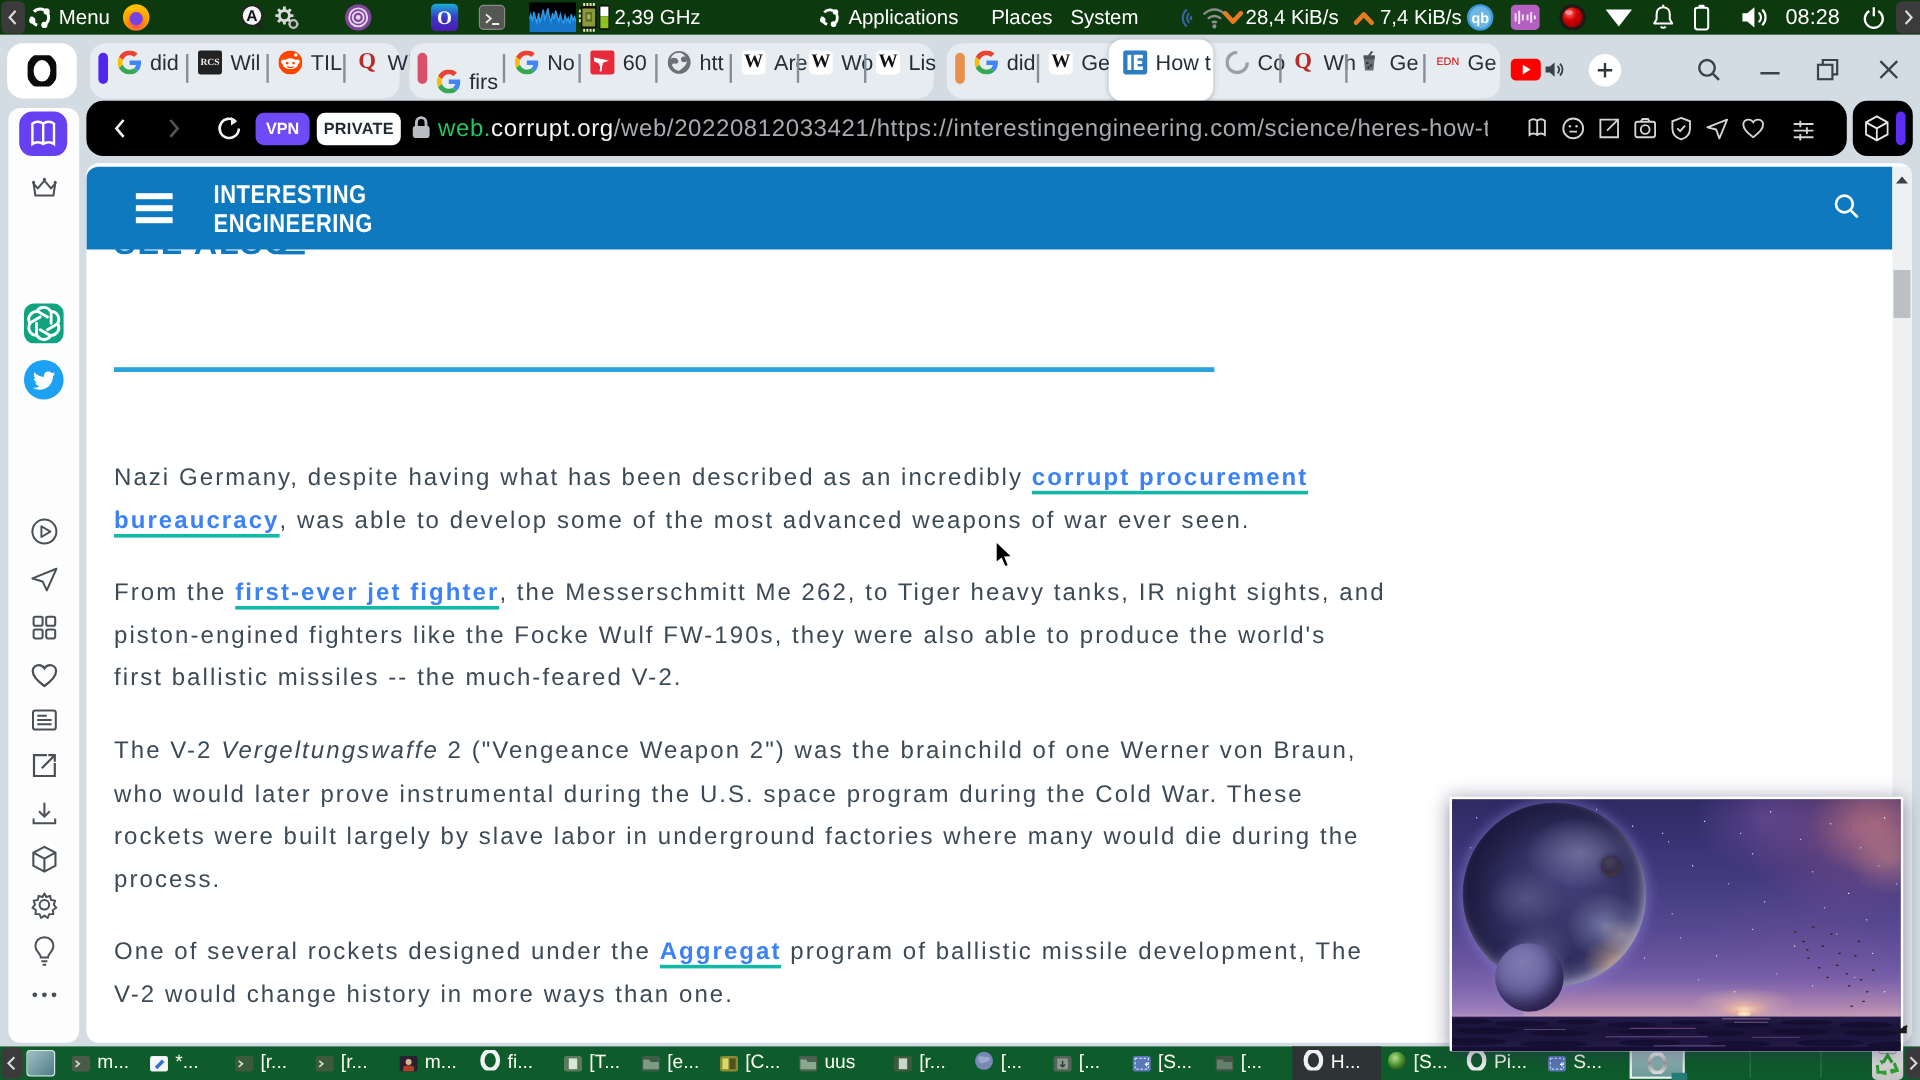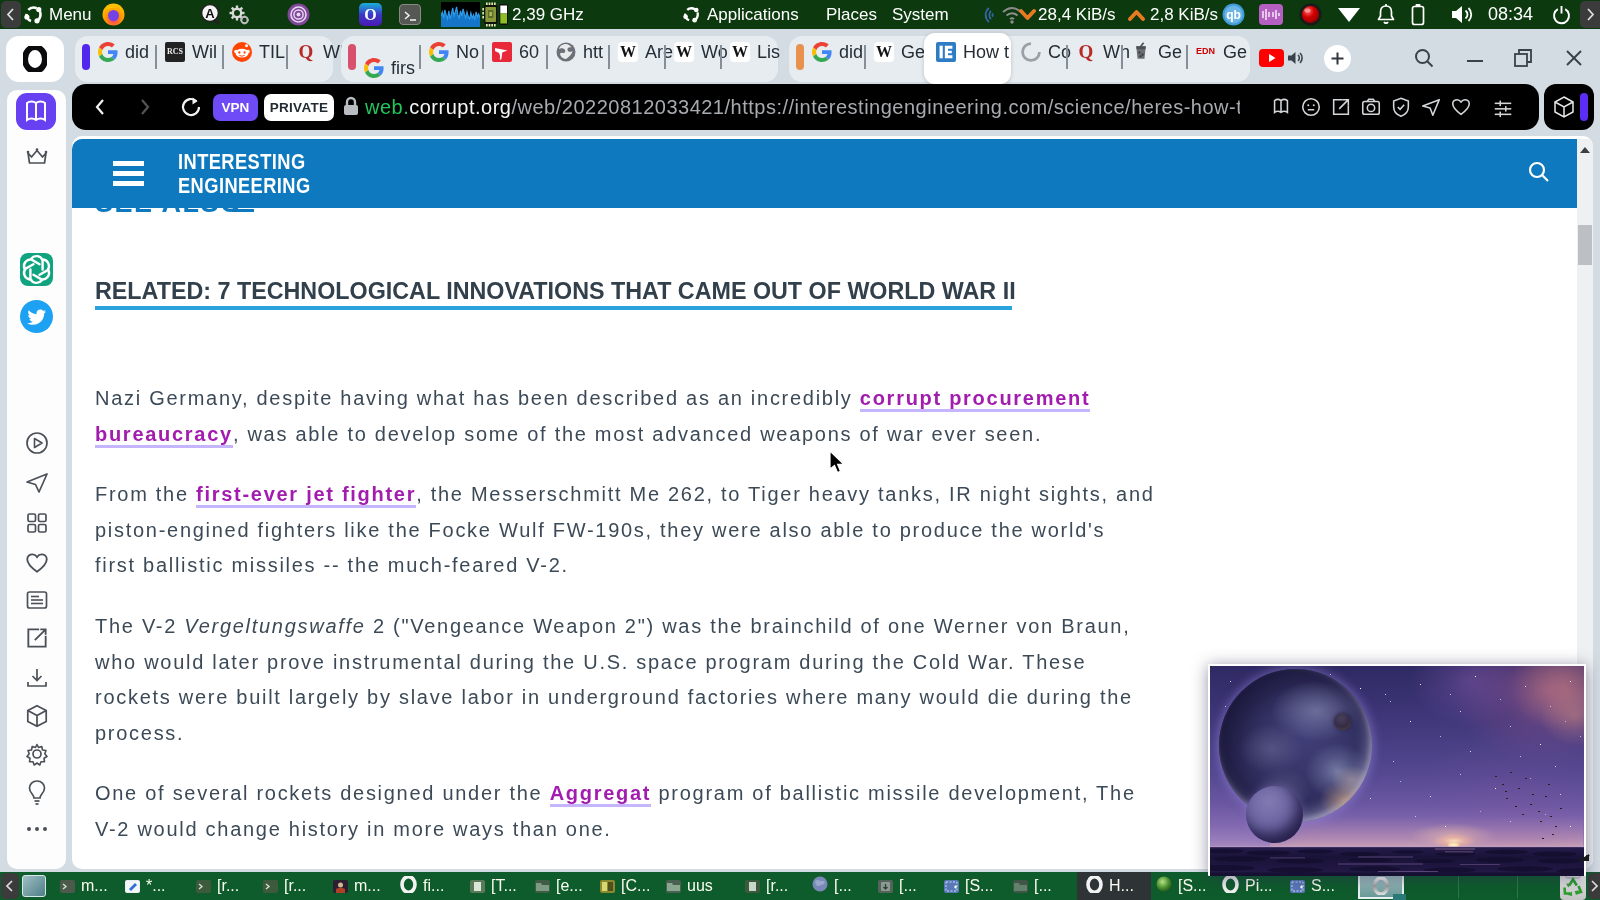--- a/index.html
+++ b/index.html
@@ -26,21 +26,21 @@
   
   #sidebar { position:absolute; left:7px; top:90px; width:59px; height:779px; background:#fdfdfe; border-radius:10px; }
 
   
   #content { position:absolute; left:72px; top:136px; width:1521px; height:733px; background:#ffffff; border-radius:10px; overflow:hidden; }
   #pageheader { position:absolute; left:0; top:3px; width:1505px; height:69px; background:#0e79bf; border-radius:10px 0 0 0; }
   #scrolltrack { position:absolute; left:1505px; top:3px; width:16px; height:730px; background:#eef0f2; }
 
   
   .body-text { font-size:20px; color:#3c4a57; letter-spacing:1.72px; }
-  .blue-underline { text-decoration:none; font-weight:bold; color:#a21caf; border-bottom:3px solid #c4b5fd; }
+  .blue-underline { text-decoration:none; font-weight:bold; color:#3b82f6; border-bottom:3px solid #14b8a6; }
 
   
   #taskbar { position:absolute; left:0; top:872px; width:1600px; height:28px; background:#0e5c2b; }
   .tbitem { position:absolute; top:1px; height:26px; display:flex; align-items:center; color:#fdfdf2; font-size:16px; }
   .tbi { display:inline-flex; width:15px; height:13px; margin-right:6px; border-radius:2px; align-items:center; justify-content:center; flex:none; }
 
   
   #pip { position:absolute; left:1208px; top:664px; width:378px; height:212px; background:#fff; box-shadow:0 2px 16px rgba(40,40,80,0.5); border-radius:1px; }
   #pipinner { position:absolute; left:2px; top:2px; width:374px; height:210px; overflow:hidden;
      background:linear-gradient(180deg,#2f2a63 0%, #3a3373 18%, #473e83 36%, #564992 52%, #6b57a2 66%, #8269b0 76%, #997cba 83%, #ad8fc0 87%, #bb9cc2 89%);
@@ -170,21 +170,21 @@
       </g>
       <circle cx="12" cy="18" r="1.7" fill="#8f8f8f"></circle>
     </svg>
     <svg class="abs" style="left:1019px;top:9px;" width="17" height="12" viewBox="0 0 17 12">
       <path d="M2 2 L8.5 9 L15 2" stroke="#e77b22" stroke-width="3.8" fill="none" stroke-linecap="round" stroke-linejoin="round"></path>
     </svg>
     <div class="txt" style="left:1038px;">28,4 KiB/s</div>
     <svg class="abs" style="left:1128px;top:9px;" width="17" height="12" viewBox="0 0 17 12">
       <path d="M2 10 L8.5 3 L15 10" stroke="#e77b22" stroke-width="3.8" fill="none" stroke-linecap="round" stroke-linejoin="round"></path>
     </svg>
-    <div class="txt" style="left:1150px;">2,8 KiB/s</div>
+    <div class="txt" style="left:1150px;">7,4 KiB/s</div>
     <svg class="abs" style="left:1222px;top:3px;" width="23" height="23" viewBox="0 0 23 23">
       <circle cx="11.5" cy="11.5" r="11" fill="#3f9bd8"></circle>
       <circle cx="11.5" cy="11.5" r="9" fill="#6cb5e4"></circle>
       <text x="11.5" y="15.8" text-anchor="middle" font-family="Liberation Sans" font-size="12" font-weight="bold" fill="#fff">qb</text>
     </svg>
     <div class="abs" style="left:1259px;top:4px;width:24px;height:21px;background:#b65fc2;border-radius:4px;"><svg width="24" height="21" viewBox="0 0 24 21">
         <g stroke="#f3e3f6" stroke-width="1.6">
           <line x1="4" y1="7" x2="4" y2="14"></line>
           <line x1="7" y1="5" x2="7" y2="16"></line>
           <line x1="10" y1="8" x2="10" y2="13"></line>
@@ -219,21 +219,21 @@
       <rect x="2.5" y="3.5" width="11" height="18" rx="2" fill="none" stroke="#fff" stroke-width="1.7"></rect>
       <rect x="5.5" y="1" width="5" height="2.5" rx="1" fill="#fff"></rect>
     </svg>
     <svg class="abs" style="left:1450px;top:4px;" width="26" height="21" viewBox="0 0 26 21">
       <polygon points="2,7 6,7 12,2 12,19 6,14 2,14" fill="#fff"></polygon>
       <g fill="none" stroke="#fff" stroke-width="1.8">
         <path d="M15.5 6.5 A 5 5 0 0 1 15.5 14.5"></path>
         <path d="M18.5 4 A 9 9 0 0 1 18.5 17"></path>
       </g>
     </svg>
-    <div class="txt" style="left:1488px;font-size:18px;">08:34</div>
+    <div class="txt" style="left:1488px;font-size:18px;">08:28</div>
     <svg class="abs" style="left:1551px;top:4px;" width="21" height="21" viewBox="0 0 21 21">
       <path d="M 6.8 5.2 A 7.5 7.5 0 1 0 14.2 5.2" fill="none" stroke="#fff" stroke-width="1.9"></path>
       <line x1="10.5" y1="2" x2="10.5" y2="9.5" stroke="#fff" stroke-width="1.9"></line>
     </svg>
     <div class="abs" style="left:1580px;top:1px;width:20px;height:27px;background:#3b3b3b;border-radius:5px 0 0 5px;"><svg width="20" height="27" viewBox="0 0 20 27">
         <path d="M8 8 L13 13.5 L8 19" stroke="#ddd" stroke-width="1.8" fill="none"></path>
       </svg></div>
   </div>
   <div id="chrome">
 
@@ -323,21 +323,21 @@
     <div class="tabsep" style="left:1121px;"></div>
     <div class="tab" style="left:1131px;"><span class="favicon"><svg width="20" height="20" viewBox="0 0 19 19">
           <path d="M5 4 L14 4 L12.8 16 L6.2 16 Z" fill="#6b6f73"></path>
           <path d="M5 4 L14 4 L13.7 7 L5.3 7 Z" fill="#4d5154"></path>
           <line x1="9" y1="4.5" x2="12" y2="0.8" stroke="#4d5154" stroke-width="1.6"></line>
           <circle cx="8" cy="10" r="1" fill="#2f3234"></circle>
           <circle cx="11" cy="12" r="1" fill="#2f3234"></circle>
           <circle cx="9" cy="13.5" r="1" fill="#2f3234"></circle>
         </svg></span>Ge</div>
     <div class="tabsep" style="left:1186px;"></div>
-    <div class="tab" style="left:1196px;"><span class="favicon" style="color:#c00;font-size:9px;font-weight:bold;text-align:left;line-height:19px;letter-spacing:0;">EDN</span>Ge</div>
+    <div class="tab" style="left:1196px;"><span class="favicon" style="color:#c00;font-size:9px;font-weight:normal;text-align:right;line-height:19px;letter-spacing:0;">EDN</span>Ge</div>
 
     <div class="abs" style="left:1259px;top:20px;width:25px;height:18px;background:#f00;border-radius:4px;"><svg width="25" height="18" viewBox="0 0 25 18">
         <path d="M10 5 L16.5 9 L10 13 Z" fill="#fff"></path>
       </svg></div>
     <svg class="abs" style="left:1287px;top:21px;" width="17" height="16" viewBox="0 0 17 16">
       <polygon points="1,5.5 4.5,5.5 8.5,2 8.5,14 4.5,10.5 1,10.5" fill="#39414a"></polygon>
       <path d="M11 5 A 4 4 0 0 1 11 11" fill="none" stroke="#39414a" stroke-width="1.6"></path>
       <path d="M13 3 A 7 7 0 0 1 13 13" fill="none" stroke="#39414a" stroke-width="1.6"></path>
     </svg>
 
@@ -518,21 +518,20 @@
           <rect x="0" y="11" width="31" height="5"></rect>
           <rect x="0" y="21" width="31" height="5"></rect>
         </g>
       </svg>
       <div class="abs" style="left:106px;top:11px;font-weight:bold;color:#fff;font-size:21.5px;line-height:24px;letter-spacing:0.5px;transform:scaleX(0.85);transform-origin:0 0;">INTERESTING<br>ENGINEERING</div>
       <svg class="abs" style="left:1455px;top:21px;" width="24" height="24" viewBox="0 0 24 24">
         <circle cx="10" cy="10" r="7" fill="none" stroke="#fff" stroke-width="2.2"></circle>
         <line x1="15.3" y1="15.3" x2="21" y2="21" stroke="#fff" stroke-width="2.2"></line>
       </svg>
     </div>
-    <div class="abs" style="left:23px;top:142px;font-weight:bold;font-size:23.3px;color:#32404c;">RELATED: 7 TECHNOLOGICAL INNOVATIONS THAT CAME OUT OF WORLD WAR II</div>
     <div class="abs" style="left:23px;top:170px;width:917px;height:4px;background:#2ba2db;"></div>
     <div class="abs body-text" style="left:23px;top:245px;width:1100px;line-height:35.6px;">
       <div>Nazi Germany, despite having what has been described as an incredibly <span class="blue-underline">corrupt procurement</span><br><span class="blue-underline">bureaucracy</span>, was able to develop some of the most advanced weapons of war ever seen.</div>
       <div style="margin-top:25px;">From the <span class="blue-underline">first-ever jet fighter</span>, the Messerschmitt Me 262, to Tiger heavy tanks, IR night sights, and<br>piston-engined fighters like the Focke Wulf FW-190s, they were also able to produce the world's<br>first ballistic missiles -- the much-feared V-2.</div>
       <div style="margin-top:25px;">The V-2 <i>Vergeltungswaffe</i> 2 ("Vengeance Weapon 2") was the brainchild of one Werner von Braun,<br>who would later prove instrumental during the U.S. space program during the Cold War. These<br>rockets were built largely by slave labor in underground factories where many would die during the<br>process.</div>
       <div style="margin-top:25px;">One of several rockets designed under the <span class="blue-underline">Aggregat</span> program of ballistic missile development, The<br>V-2 would change history in more ways than one.</div>
     </div>
     <div id="scrolltrack">
       <svg class="abs" style="left:2px;top:7px;" width="12" height="8" viewBox="0 0 12 8">
         <path d="M1 7 L6 1 L11 7 Z" fill="#3c4043"></path>

